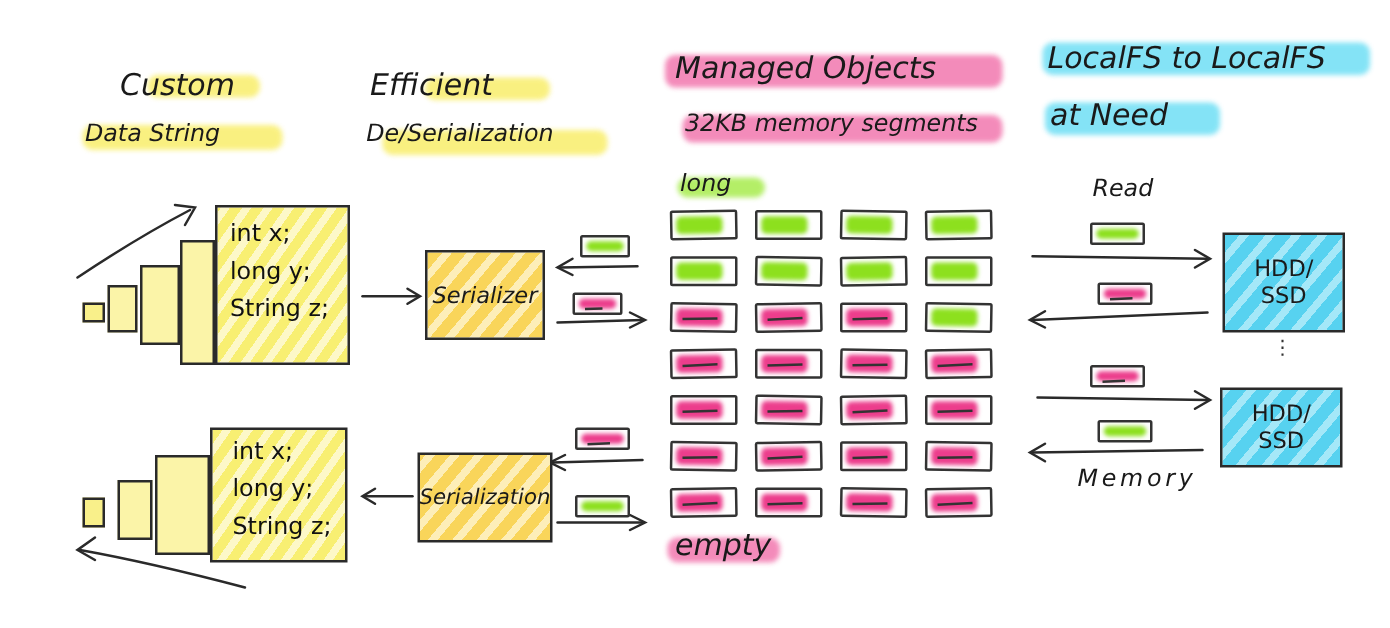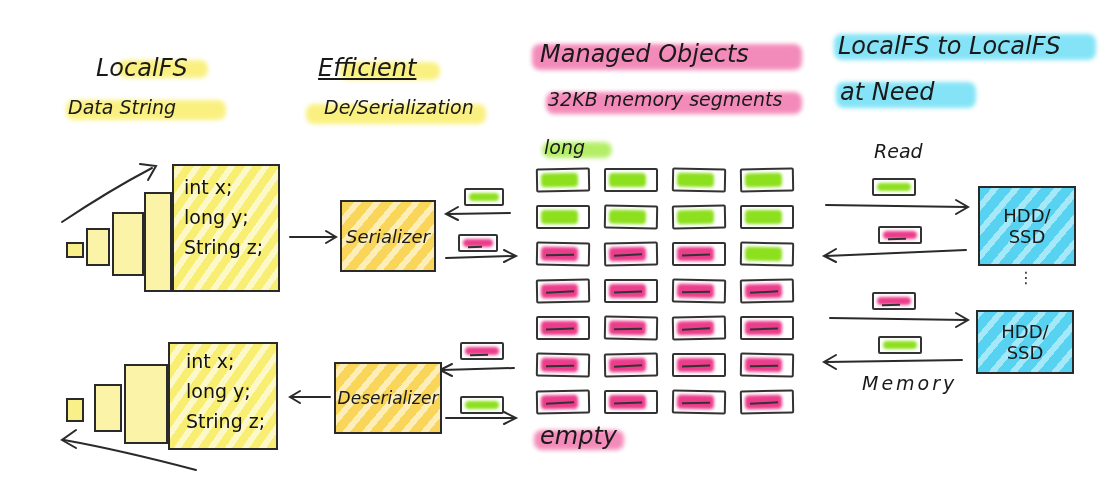--- a/index.html
+++ b/index.html
@@ -14,28 +14,28 @@
   .seg .fill{position:absolute;left:3px;top:3px;right:10px;bottom:3px;border-radius:4px;filter:blur(1.5px);}
   .seg .line{position:absolute;left:8px;right:14px;top:10px;height:2px;background:#333;transform:rotate(-2deg);}
   .code{font-size:19px;line-height:30px;color:#111;}
   .label-center{display:flex;align-items:center;justify-content:center;}
   svg{position:absolute;left:0;top:0;}
 </style>
 </head>
 <body>
 
 <div class="hl" style="left:118px;top:60px;width:90px;height:18px;background:#f9ee6b;"></div>
-<div class="abs hand title" style="left:96px;top:54px;">LocalFS</div>
+<div class="abs hand title" style="left:96px;top:54px;">Custom</div>
 <div class="hl" style="left:66px;top:100px;width:160px;height:20px;background:#f9ee6b;"></div>
 <div class="abs hand sub" style="left:68px;top:96px;">Data String</div>
 
 <div class="hl" style="left:340px;top:62px;width:100px;height:18px;background:#f9ee6b;"></div>
-<div class="abs hand title" style="left:318px;top:54px;text-decoration:underline;">Efficient</div>
+<div class="abs hand title" style="left:296px;top:54px;">Efficient</div>
 <div class="hl" style="left:306px;top:104px;width:180px;height:20px;background:#f9ee6b;"></div>
-<div class="abs hand sub" style="left:324px;top:96px;">De/Serialization</div>
+<div class="abs hand sub" style="left:293px;top:96px;">De/Serialization</div>
 
 <div class="hl" style="left:532px;top:44px;width:270px;height:26px;background:#f277ae;"></div>
 <div class="abs hand title" style="left:540px;top:40px;">Managed Objects</div>
 <div class="hl" style="left:546px;top:92px;width:256px;height:22px;background:#f277ae;"></div>
 <div class="abs hand sub" style="left:548px;top:88px;">32KB memory segments</div>
 
 <div class="hl" style="left:834px;top:34px;width:262px;height:26px;background:#6fdff5;"></div>
 <div class="abs hand title" style="left:838px;top:32px;">LocalFS to LocalFS</div>
 <div class="hl" style="left:836px;top:82px;width:140px;height:26px;background:#6fdff5;"></div>
 <div class="abs hand title" style="left:840px;top:78px;">at Need</div>
@@ -101,21 +101,21 @@
     <div>int x;</div>
     <div>long y;</div>
     <div>String z;</div>
   </div>
 </div>
 
 <div class="box label-center" style="left:340px;top:200px;width:96px;height:72px;background:repeating-linear-gradient(-50deg,#f9d55a 0 9px,#fdeeb8 9px 15px);text-align:center;">
   <span class="hand" style="font-size:18px;">Serializer</span>
 </div>
 <div class="box label-center" style="left:334px;top:362px;width:108px;height:72px;background:repeating-linear-gradient(-50deg,#f9d55a 0 9px,#fdeeb8 9px 15px);">
-  <span class="hand" style="font-size:17px;">Deserializer</span>
+  <span class="hand" style="font-size:17px;">Serialization</span>
 </div>
 
 <div class="seg" style="left:464px;top:188px;width:40px;height:18px;">
     <div class="fill" style="background:#8de01e;right:3px;"></div>
   </div>
 <div class="seg" style="left:458px;top:234px;width:40px;height:18px;">
     <div class="fill" style="background:#ec3d8c;right:3px;"></div>
     <div class="line"></div>
   </div>
 <div class="seg" style="left:460px;top:342px;width:44px;height:18px;">

